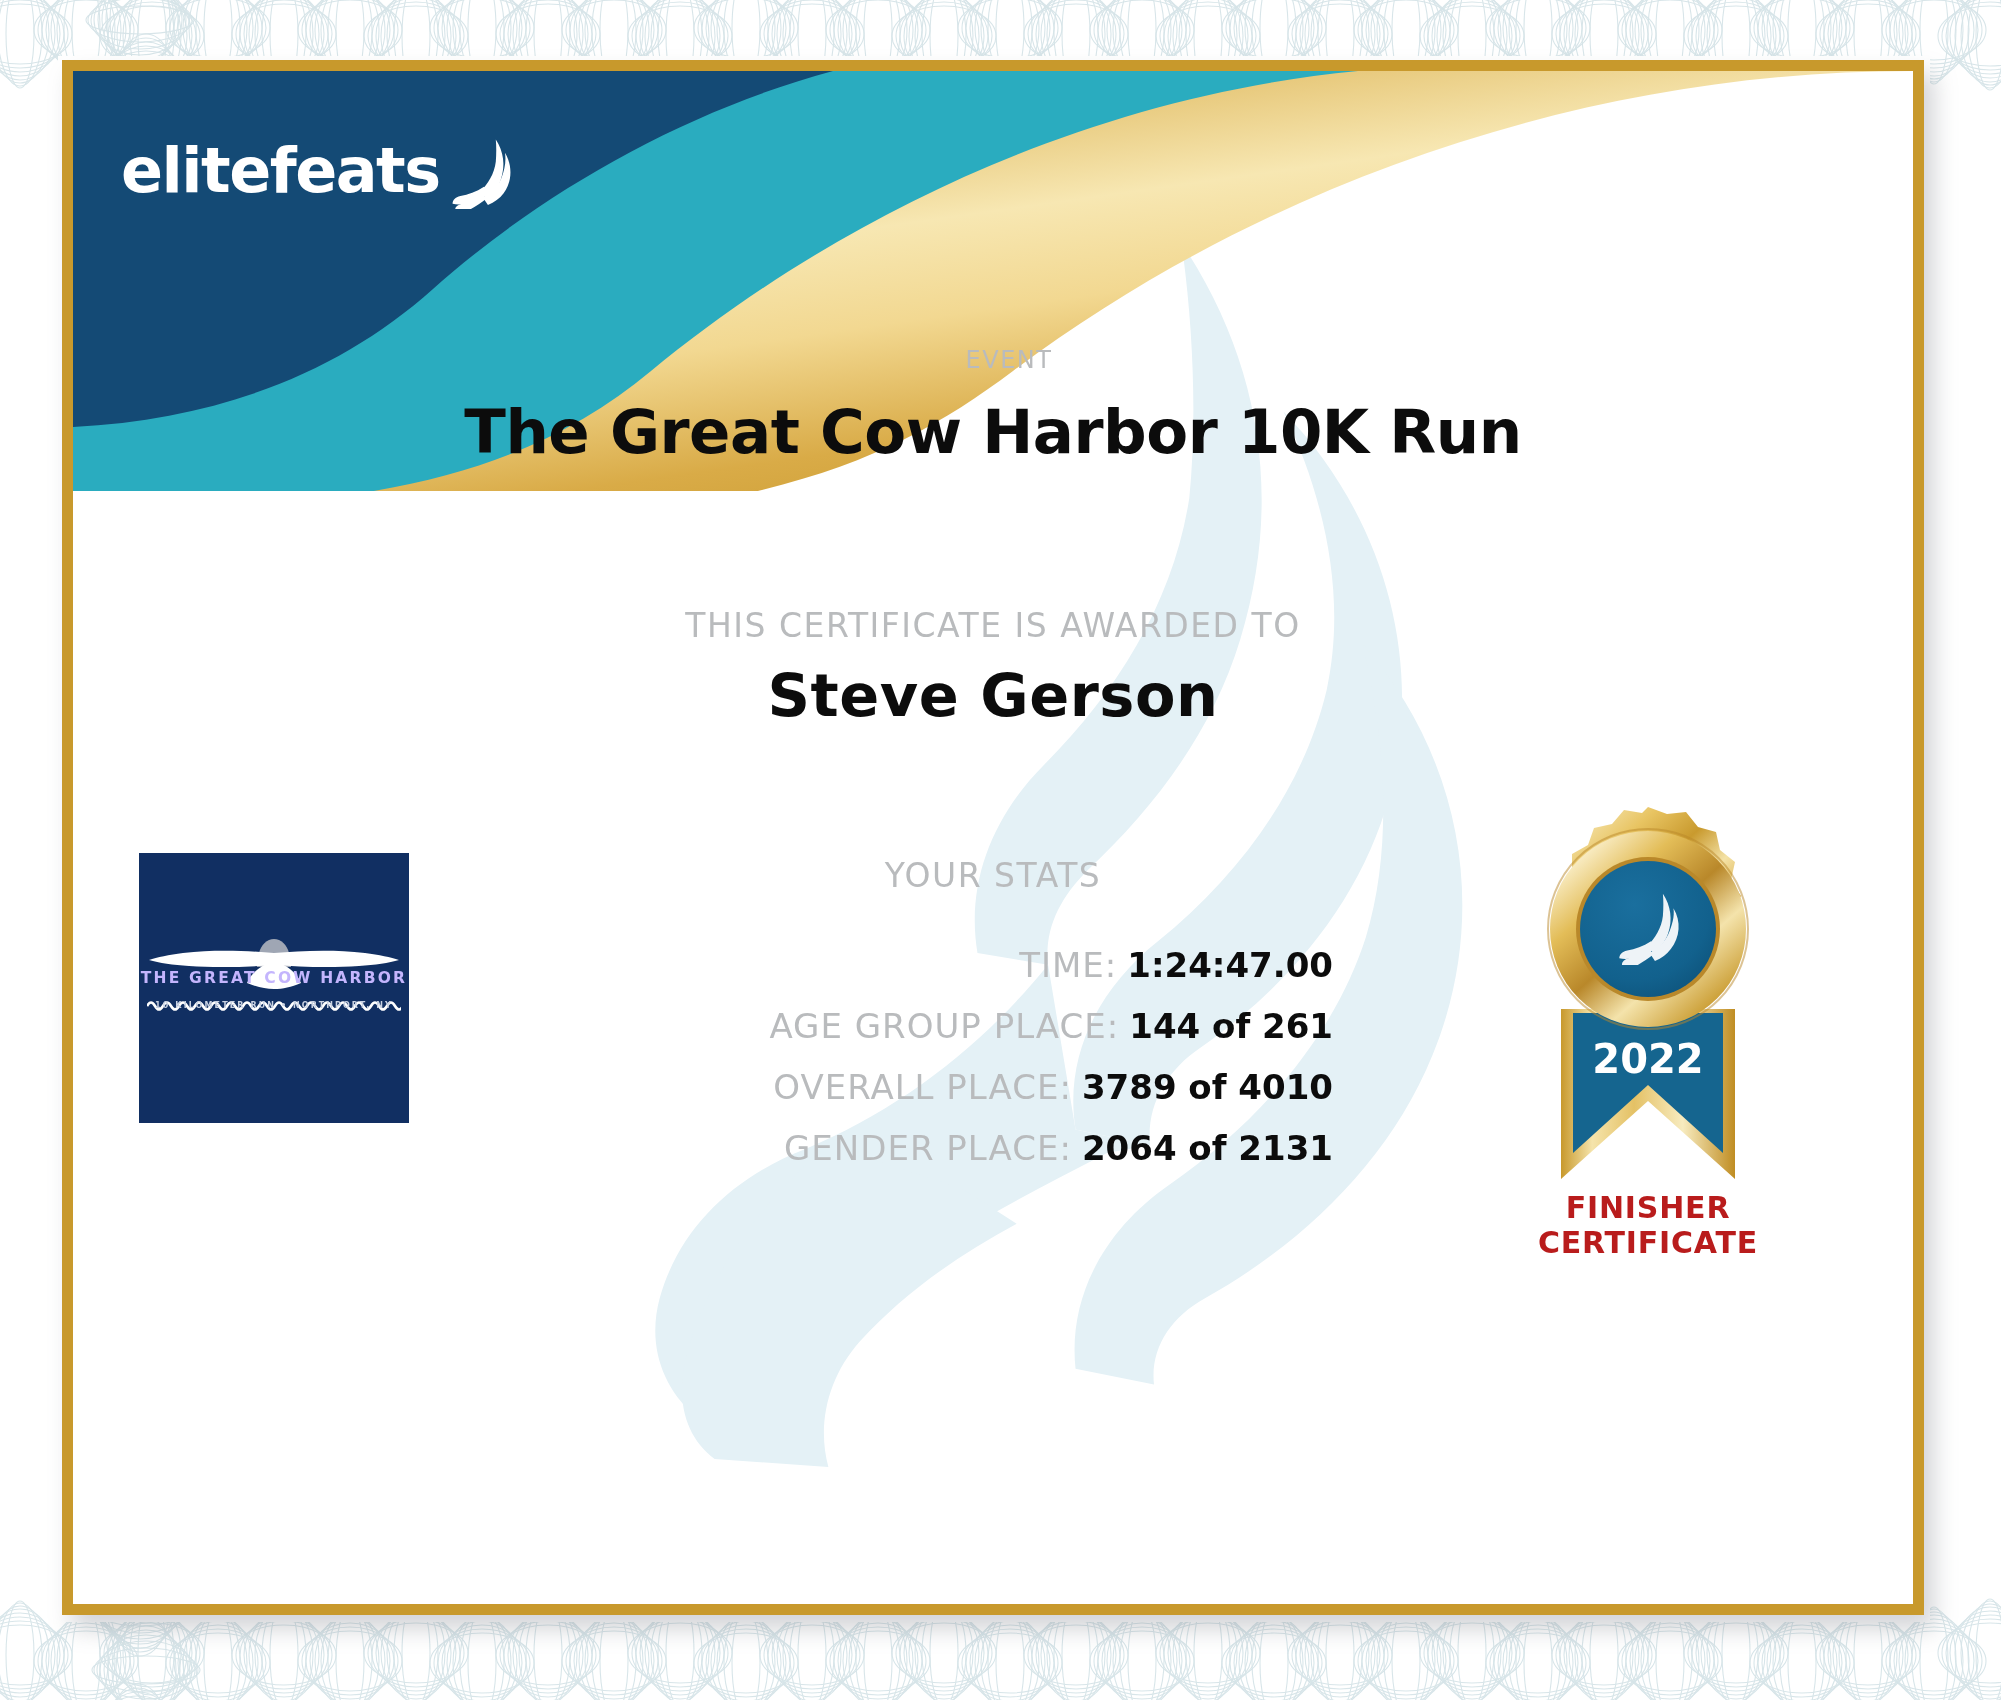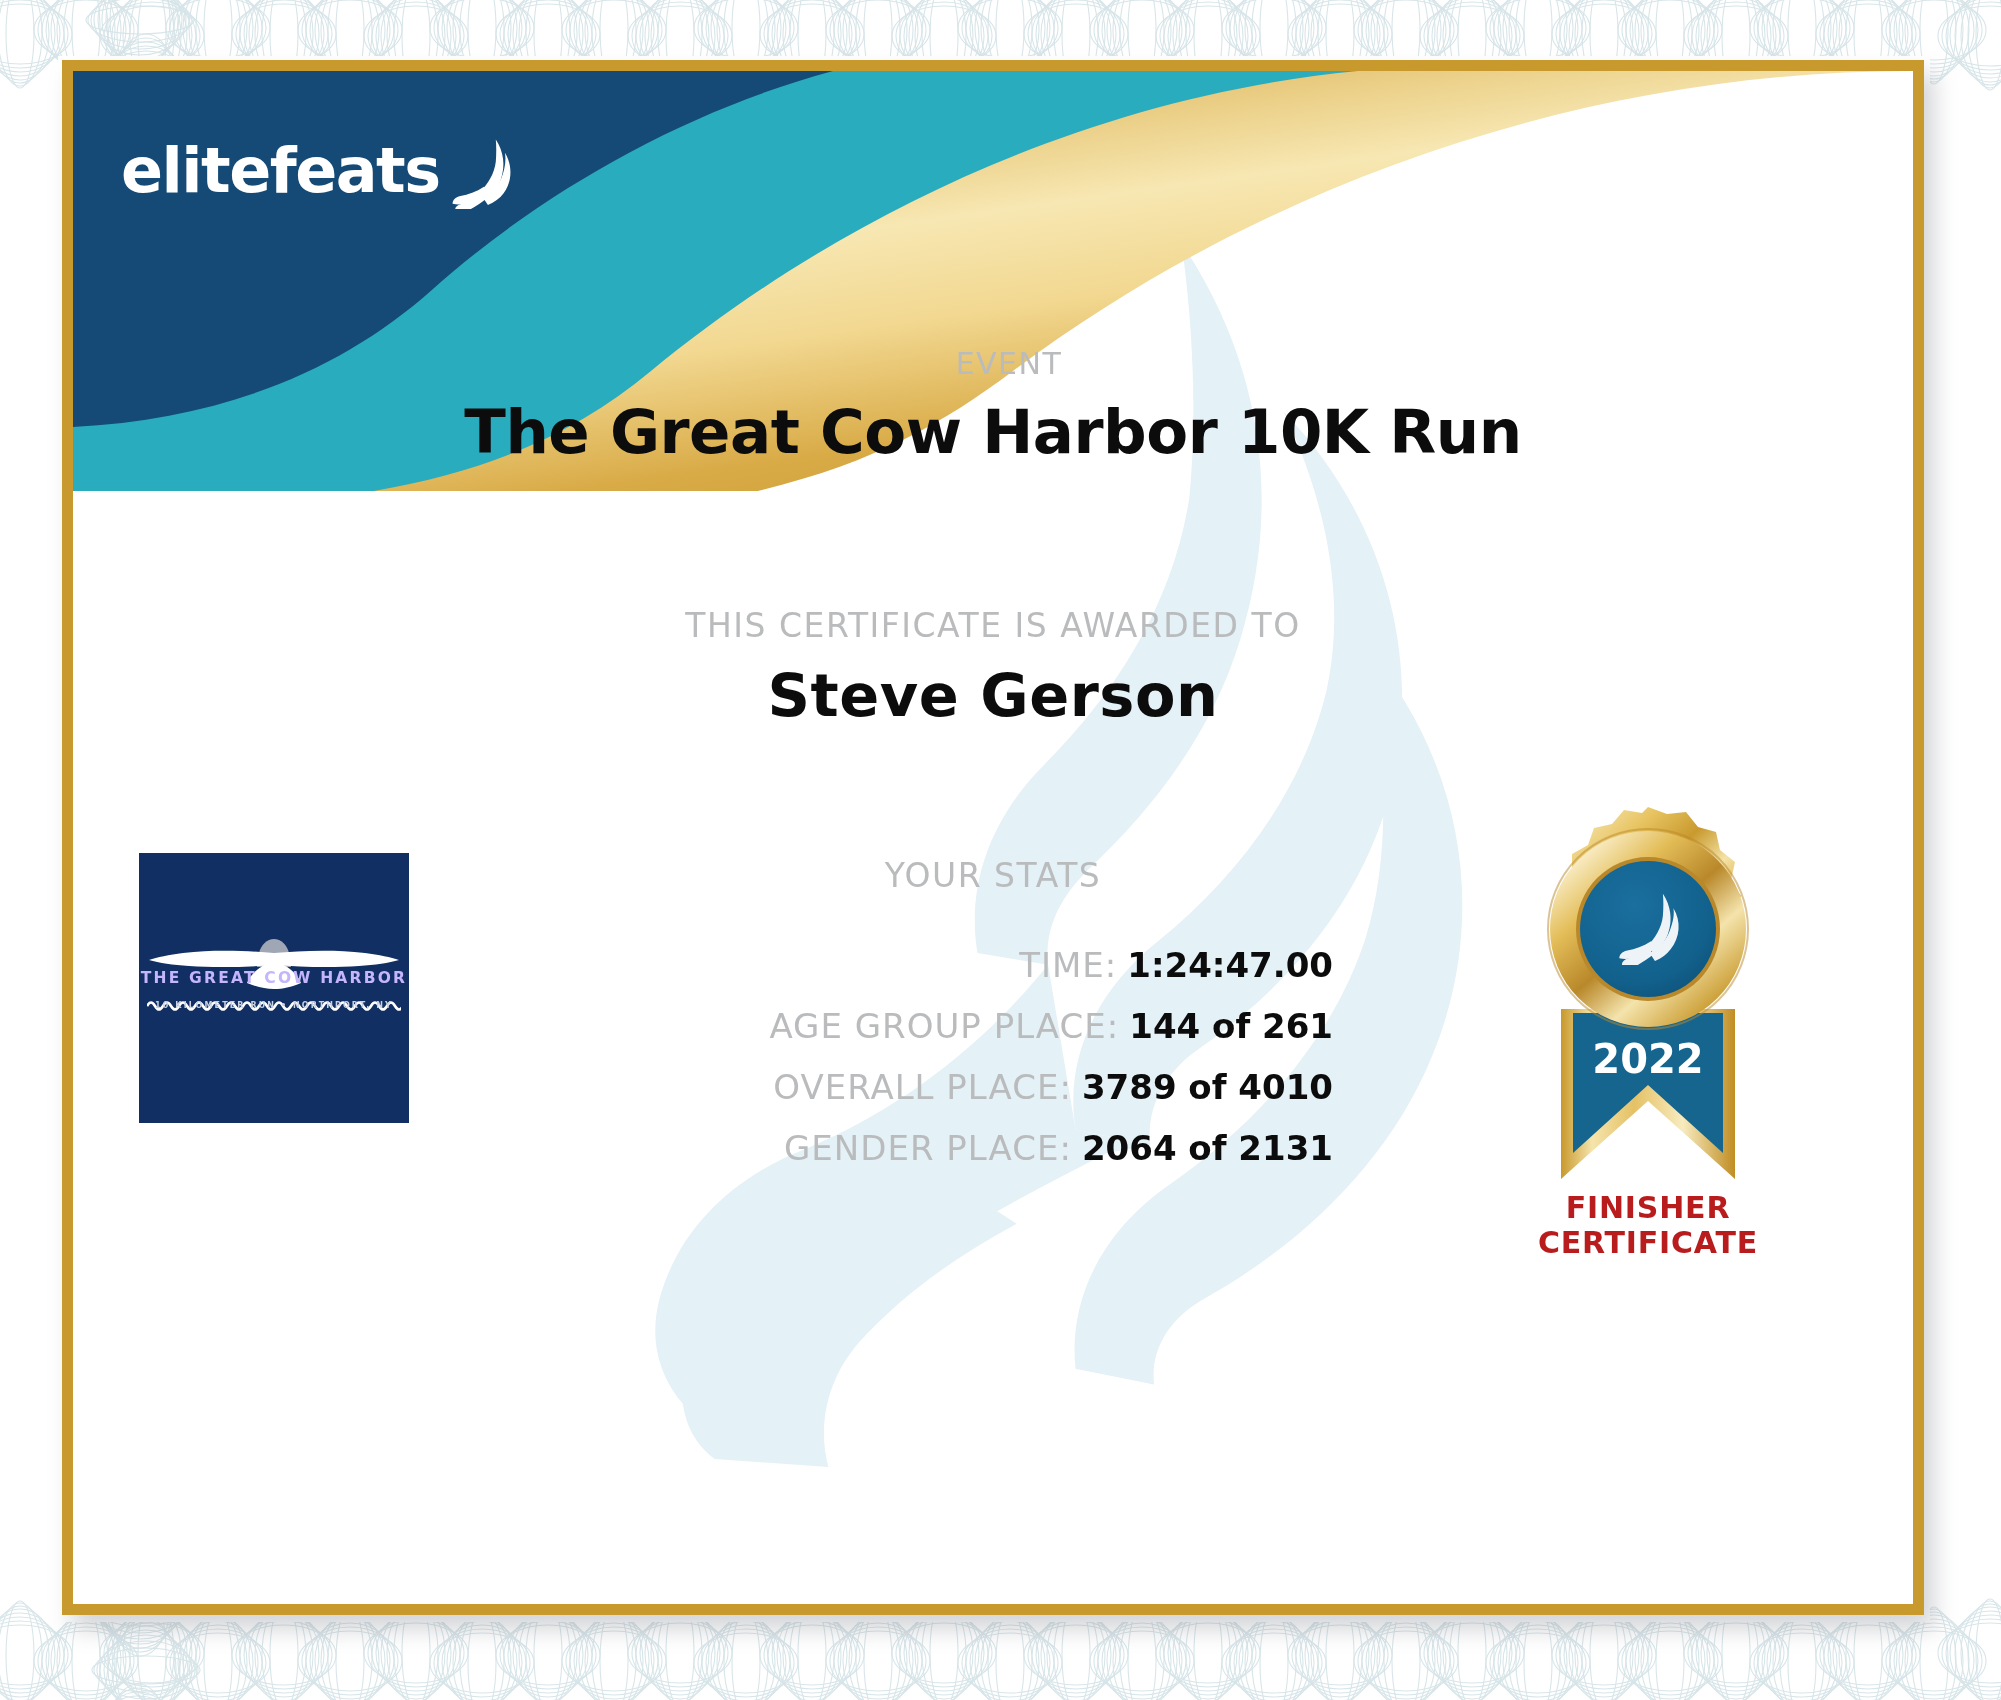--- a/index.html
+++ b/index.html
@@ -111,21 +111,21 @@
     font-weight: 400;
     letter-spacing: 1.5px;
     text-align: center;
   }
 
   .label-event {
     position: absolute;
     left: 12px;
     right: 0;
     top: 275px;
-    font-size: 30px;
+    font-size: 24px;
     padding-left: 20px;
   }
 
   .event-title {
     position: absolute;
     left: 0;
     right: 0;
     top: 325px;
     text-align: center;
     color: #0c0c0c;

